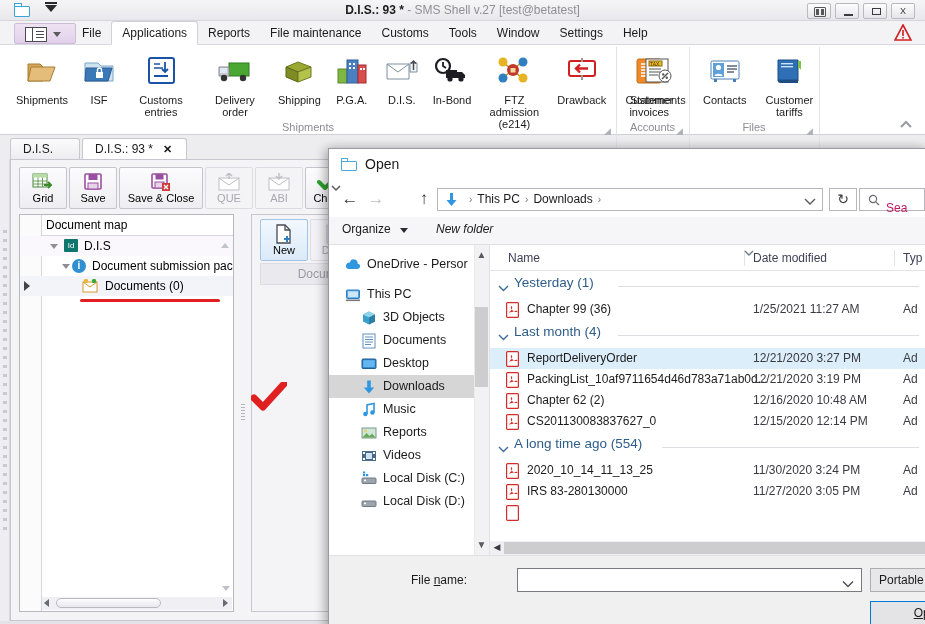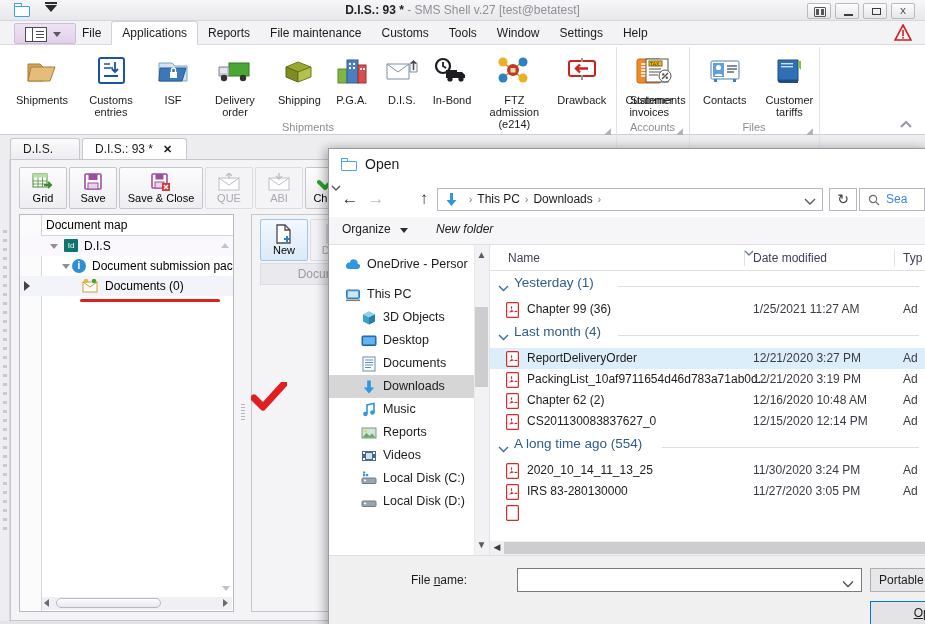--- a/index.html
+++ b/index.html
@@ -148,21 +148,21 @@
   .nav-up   { left:84px; color:#3a3a40; }
   .crumb { position:absolute; left:108px; top:7px; width:386px; height:23px;
            border:1px solid #b6b6bc; background:#fff; }
   .crumb-dl { position:absolute; left:6px; top:3px; width:15px; height:16px; }
   .crumb-items { position:absolute; left:26px; top:0; height:21px; line-height:21px; font-size:12px; color:#1b1b1b; display:flex; align-items:center; }
   .crumb-items .sep { color:#767680; margin:0 5px; font-size:10px; }
   .crumb-dd { position:absolute; right:6px; top:6px; width:12px; height:9px; }
   .refresh { position:absolute; left:500px; top:7px; width:28px; height:23px; border:1px solid #b6b6bc; background:#fff; text-align:center; line-height:21px; font-size:14px; color:#3a3a40;}
   .searchbox { position:absolute; left:530px; top:7px; width:66px; height:23px; border:1px solid #b6b6bc; background:#fff; }
   .search-ic { position:absolute; left:8px; top:5px; width:12px; height:12px; }
-  .search-ph { position:absolute; left:26px; top:3px; font-size:12px; color:#3b82f6; white-space:nowrap; }
+  .search-ph { position:absolute; left:26px; top:12px; font-size:12px; color:#be185d; white-space:nowrap; }
 
   .cmdbar { position:absolute; left:0; top:68px; width:600px; height:28px;
             background:#f6f6f8; border-bottom:1px solid #e0e0e4; }
   .cmd { position:absolute; top:5px; font-size:12px; color:#1b1b1b; }
   .cmd-organize { left:13px; }
   .cmd-org-ar { position:absolute; left:71px; top:11px; width:0;height:0;
       border-left:4px solid transparent;border-right:4px solid transparent;border-top:5px solid #2b2b33;}
   .cmd-newfolder { left:107px;font-style:italic; }
 
   .navpane { position:absolute; left:0; top:96px; width:160px; bottom:72px; background:#fff; overflow:hidden;}
@@ -272,39 +272,39 @@
           <div class="ic">
             <svg width="34" height="30" viewBox="0 0 34 30">
                 <path d="M3 8h12l3 3h0v14H3z" fill="#d7a55a" stroke="#a77c33"></path>
                 <path d="M6 11h24l-5 14H3z" fill="#e5bd7b" stroke="#a77c33"></path>
               </svg>
           </div>
           <div class="lb">Shipments</div>
         </div>
         <div class="rib-btn">
           <div class="ic">
+            <svg width="34" height="30" viewBox="0 0 34 30">
+                <path d="M3 7h13l3 3h12v15H3z" fill="#cfe3f2" stroke="#7aa6c8"></path>
+                <path d="M4 12h26l-4 13H3z" fill="#3b78b8" stroke="#2a5c92"></path>
+                <rect x="14" y="16" width="7" height="6" fill="#fff"></rect>
+                <path d="M15.5 16v-2a2 2 0 014 0v2" fill="none" stroke="#fff" stroke-width="1.4"></path>
+              </svg>
+          </div>
+          <div class="lb">ISF</div>
+        </div>
+        <div class="rib-btn">
+          <div class="ic">
             <svg width="32" height="30" viewBox="0 0 32 30">
                 <rect x="4" y="2" width="25" height="25" rx="2" fill="#fff" stroke="#1a52a8" stroke-width="2"></rect>
                 <path d="M9 8h6M9 12h9" stroke="#1a52a8" stroke-width="1.6"></path>
                 <path d="M20 6v10M17 13l3 3 3-3" stroke="#1a52a8" stroke-width="1.8" fill="none"></path>
                 <path d="M9 20h14" stroke="#1a52a8" stroke-width="2"></path>
               </svg>
           </div>
           <div class="lb">Customs entries</div>
-        </div>
-        <div class="rib-btn">
-          <div class="ic">
-            <svg width="34" height="30" viewBox="0 0 34 30">
-                <path d="M3 7h13l3 3h12v15H3z" fill="#cfe3f2" stroke="#7aa6c8"></path>
-                <path d="M4 12h26l-4 13H3z" fill="#3b78b8" stroke="#2a5c92"></path>
-                <rect x="14" y="16" width="7" height="6" fill="#fff"></rect>
-                <path d="M15.5 16v-2a2 2 0 014 0v2" fill="none" stroke="#fff" stroke-width="1.4"></path>
-              </svg>
-          </div>
-          <div class="lb">ISF</div>
         </div>
         <div class="rib-btn">
           <div class="ic">
             <svg width="36" height="28" viewBox="0 0 36 28">
                 <rect x="12" y="6" width="20" height="13" fill="#4aa832" stroke="#2f7a1e"></rect>
                 <path d="M2 10h10v9H2z" fill="#c9c9cf" stroke="#8a8a92"></path>
                 <path d="M3 11h7v5H3z" fill="#dfe9f2"></path>
                 <circle cx="7" cy="21" r="3.2" fill="#333"></circle>
                 <circle cx="26" cy="21" r="3.2" fill="#333"></circle>
               </svg>
@@ -713,36 +713,36 @@
               <path d="M8 1.5l6 3v7l-6 3-6-3v-7z" fill="#3aa0c8"></path>
               <path d="M8 1.5l6 3-6 3-6-3z" fill="#8fd4ea"></path>
               <path d="M8 7.5v7l6-3v-7z" fill="#2b7fa5"></path>
             </svg>
         </span>
         <span class="lb" style="left:54px;text-align:right;">3D Objects</span>
       </div>
       <div class="np-item">
         <span class="ic" style="left:32px;">
           <svg width="16" height="16" viewBox="0 0 16 16">
-              <rect x="1" y="3" width="14" height="9.5" rx="1" fill="#2f7fc1" stroke="#1f5f96"></rect>
-              <rect x="2.2" y="4.2" width="11.6" height="7" fill="#63b6ef"></rect>
-            </svg>
-        </span>
-        <span class="lb" style="left:54px;">Desktop</span>
-      </div>
-      <div class="np-item">
-        <span class="ic" style="left:32px;">
-          <svg width="16" height="16" viewBox="0 0 16 16">
               <rect x="2" y="1" width="12" height="14" fill="#fff" stroke="#5f8fbf"></rect>
               <g stroke="#5f8fbf" stroke-width="1">
                 <path d="M4 4h8M4 6.5h8M4 9h8M4 11.5h6"></path>
               </g>
             </svg>
         </span>
         <span class="lb" style="left:54px;">Documents</span>
+      </div>
+      <div class="np-item">
+        <span class="ic" style="left:32px;">
+          <svg width="16" height="16" viewBox="0 0 16 16">
+              <rect x="1" y="3" width="14" height="9.5" rx="1" fill="#2f7fc1" stroke="#1f5f96"></rect>
+              <rect x="2.2" y="4.2" width="11.6" height="7" fill="#63b6ef"></rect>
+            </svg>
+        </span>
+        <span class="lb" style="left:54px;">Desktop</span>
       </div>
       <div class="np-item sel">
         <span class="ic" style="left:32px;">
           <svg width="16" height="16" viewBox="0 0 16 16">
               <path d="M6.2 1.5h3.6v7h3.4L8 14.5 2.8 8.5h3.4z" fill="#2f96e0"></path>
             </svg>
         </span>
         <span class="lb" style="left:54px;">Downloads</span>
       </div>
       <div class="np-item">

